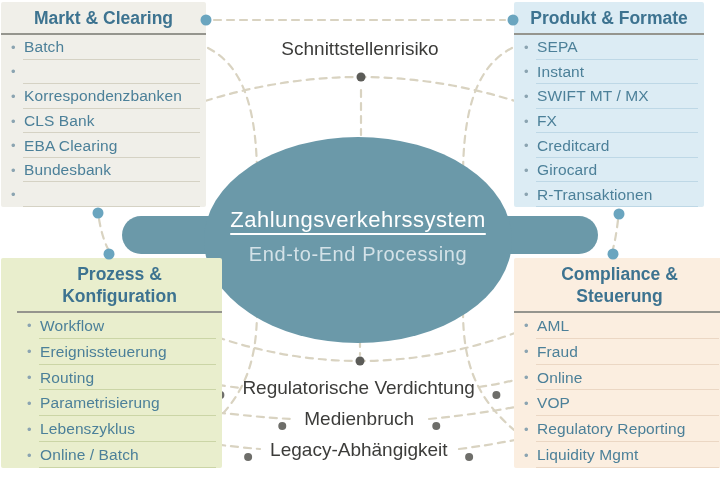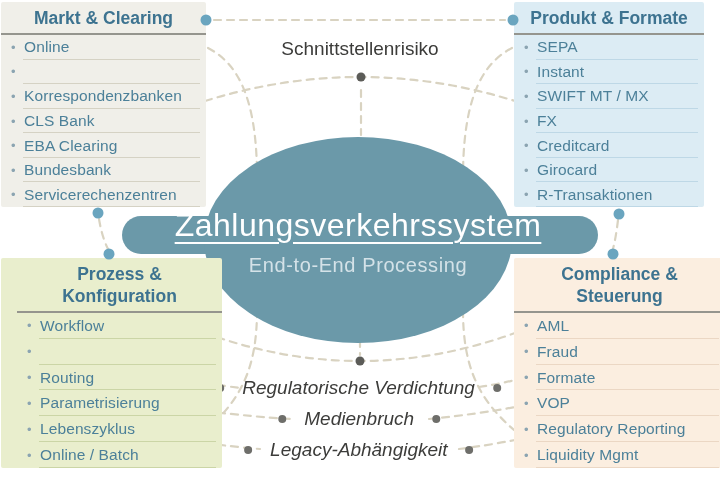--- a/index.html
+++ b/index.html
@@ -31,31 +31,31 @@
     border-bottom:1.5px solid var(--sep);
   }
   .bullet { width:13px; color:#8ba4b1; font-size:13px; line-height:1; }
   .lbl { font-size:15.5px; color:#4c8099; white-space:nowrap; letter-spacing:0.1px; }
 
   
   .center-text {
     position:absolute; left:158px; top:207px; width:400px; text-align:center; z-index:1;
   }
   .center-title {
-    color:#ffffff; font-size:32px; letter-spacing:0.5px;
+    color:#ffffff; font-size:22px; letter-spacing:0.5px;
     text-decoration:underline; text-decoration-thickness:2px; text-underline-offset:6px;
   }
   .center-sub { color:#d4e2e8; font-size:20px; margin-top:10px; letter-spacing:0.6px; }
 
   
   .risk { position:absolute; z-index:1; color:#3c3c3a; font-size:19px; white-space:nowrap; }
   .risk-top { left:0; right:0; top:38px; text-align:center; }
   .risk-row {
     left:50%; transform:translateX(-50.5%);
-    display:flex; align-items:center; gap:18px;font-style:italic;
+    display:flex; align-items:flex-end; gap:18px;
   }
   .risk-dot { width:8px; height:8px; border-radius:50%; background:#6e6e6a; flex:none; }
   .risk-r1 { top:377px; }
   .risk-r2 { top:408px; }
   .risk-r3 { top:439px; }
 </style>
 </head>
 <body>
 
 <div class="canvas">
@@ -111,21 +111,21 @@
     <span class="risk-dot"></span>
     <span>Medienbruch</span>
     <span class="risk-dot"></span>
   </div>
 
   <div class="box box-tl">
     <div class="box-title">Markt &amp; Clearing</div>
     <div class="rows">
       <div class="row">
           <span class="bullet">•</span>
-          <span class="lbl">Online</span>
+          <span class="lbl">Batch</span>
         </div>
       <div class="row">
           <span class="bullet">•</span>
         </div>
       <div class="row">
           <span class="bullet">•</span>
           <span class="lbl">Korrespondenzbanken</span>
         </div>
       <div class="row">
           <span class="bullet">•</span>
@@ -134,21 +134,20 @@
       <div class="row">
           <span class="bullet">•</span>
           <span class="lbl">EBA Clearing</span>
         </div>
       <div class="row">
           <span class="bullet">•</span>
           <span class="lbl">Bundesbank</span>
         </div>
       <div class="row">
           <span class="bullet">•</span>
-          <span class="lbl">Servicerechenzentren</span>
         </div>
     </div>
   </div>
 
   <div class="box box-tr">
     <div class="box-title">Produkt &amp; Formate</div>
     <div class="rows">
       <div class="row">
           <span class="bullet">•</span>
           <span class="lbl">SEPA</span>
@@ -182,20 +181,21 @@
 
   <div class="box box-bl">
     <div class="box-title">Prozess &amp; Konfiguration</div>
     <div class="rows">
       <div class="row">
           <span class="bullet">•</span>
           <span class="lbl">Workflow</span>
         </div>
       <div class="row">
           <span class="bullet">•</span>
+          <span class="lbl">Ereignissteuerung</span>
         </div>
       <div class="row">
           <span class="bullet">•</span>
           <span class="lbl">Routing</span>
         </div>
       <div class="row">
           <span class="bullet">•</span>
           <span class="lbl">Parametrisierung</span>
         </div>
       <div class="row">
@@ -215,21 +215,21 @@
       <div class="row">
           <span class="bullet">•</span>
           <span class="lbl">AML</span>
         </div>
       <div class="row">
           <span class="bullet">•</span>
           <span class="lbl">Fraud</span>
         </div>
       <div class="row">
           <span class="bullet">•</span>
-          <span class="lbl">Formate</span>
+          <span class="lbl">Online</span>
         </div>
       <div class="row">
           <span class="bullet">•</span>
           <span class="lbl">VOP</span>
         </div>
       <div class="row">
           <span class="bullet">•</span>
           <span class="lbl">Regulatory Reporting</span>
         </div>
       <div class="row">

